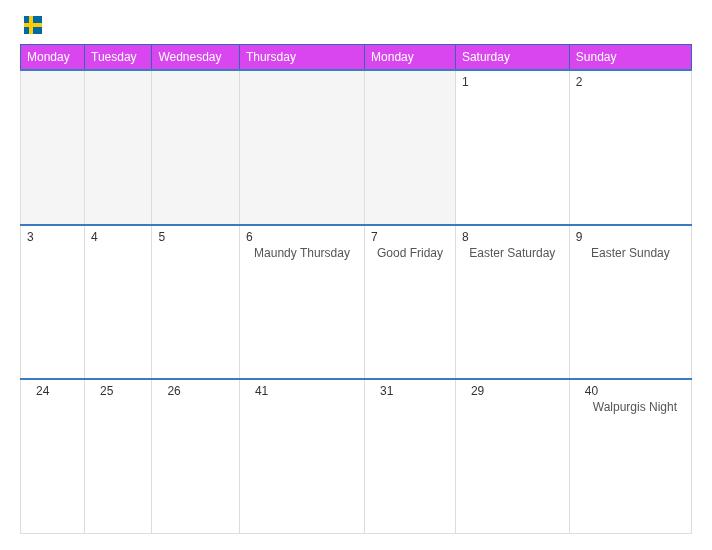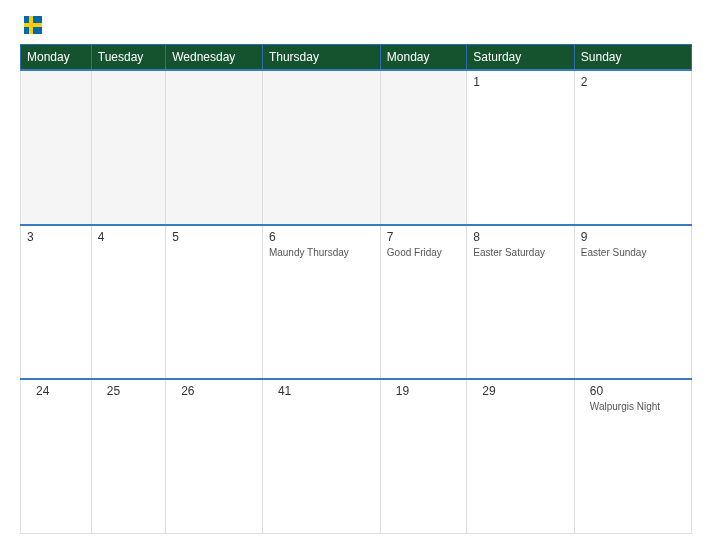--- a/index.html
+++ b/index.html
@@ -54,21 +54,21 @@
       color: #333;
       min-width: 60px;
       text-align: right;
     }
     .calendar-table {
       width: 100%;
       border-collapse: collapse;
       flex: 1;
     }
     .calendar-table thead tr th {
-      background-color: #14532d;
+      background-color: #d946ef;
       color: #fff;
       font-size: 12px;
       font-weight: normal;
       padding: 5px 6px;
       text-align: left;
       border: 1px solid #2e6aaf;
     }
     .calendar-table tbody tr td {
       border-top: 2px solid #3a7abf;
       border-left: 1px solid #ddd;
@@ -87,24 +87,25 @@
     .calendar-table tbody tr td.empty {
       background: #f5f5f5;
     }
     .day-number {
       font-size: 12px;
       color: #333;
       display: block;
       margin-bottom: 2px;
     }
     .day-event {
-      font-size: 10px;
+      font-size: 12px;
       color: #555;
       display: block;
       line-height: 1.3;
+      text-align: center;
     }
     
     .calendar-table tbody tr:last-child td {
       border-bottom: 1px solid #ddd;
       padding-left: 15px;
     }
   </style>
 </head>
 <body>
 
@@ -184,25 +185,25 @@
           <td>
             <span class="day-number">25</span>
           </td>
           <td>
             <span class="day-number">26</span>
           </td>
           <td>
             <span class="day-number">41</span>
           </td>
           <td>
-            <span class="day-number">19</span>
+            <span class="day-number">31</span>
           </td>
           <td>
             <span class="day-number">29</span>
           </td>
           <td>
-            <span class="day-number">60</span>
+            <span class="day-number">40</span>
             <span class="day-event">Walpurgis Night</span>
           </td>
         </tr>
       </tbody>
   </table>
 </div>
 
 </body></html>

